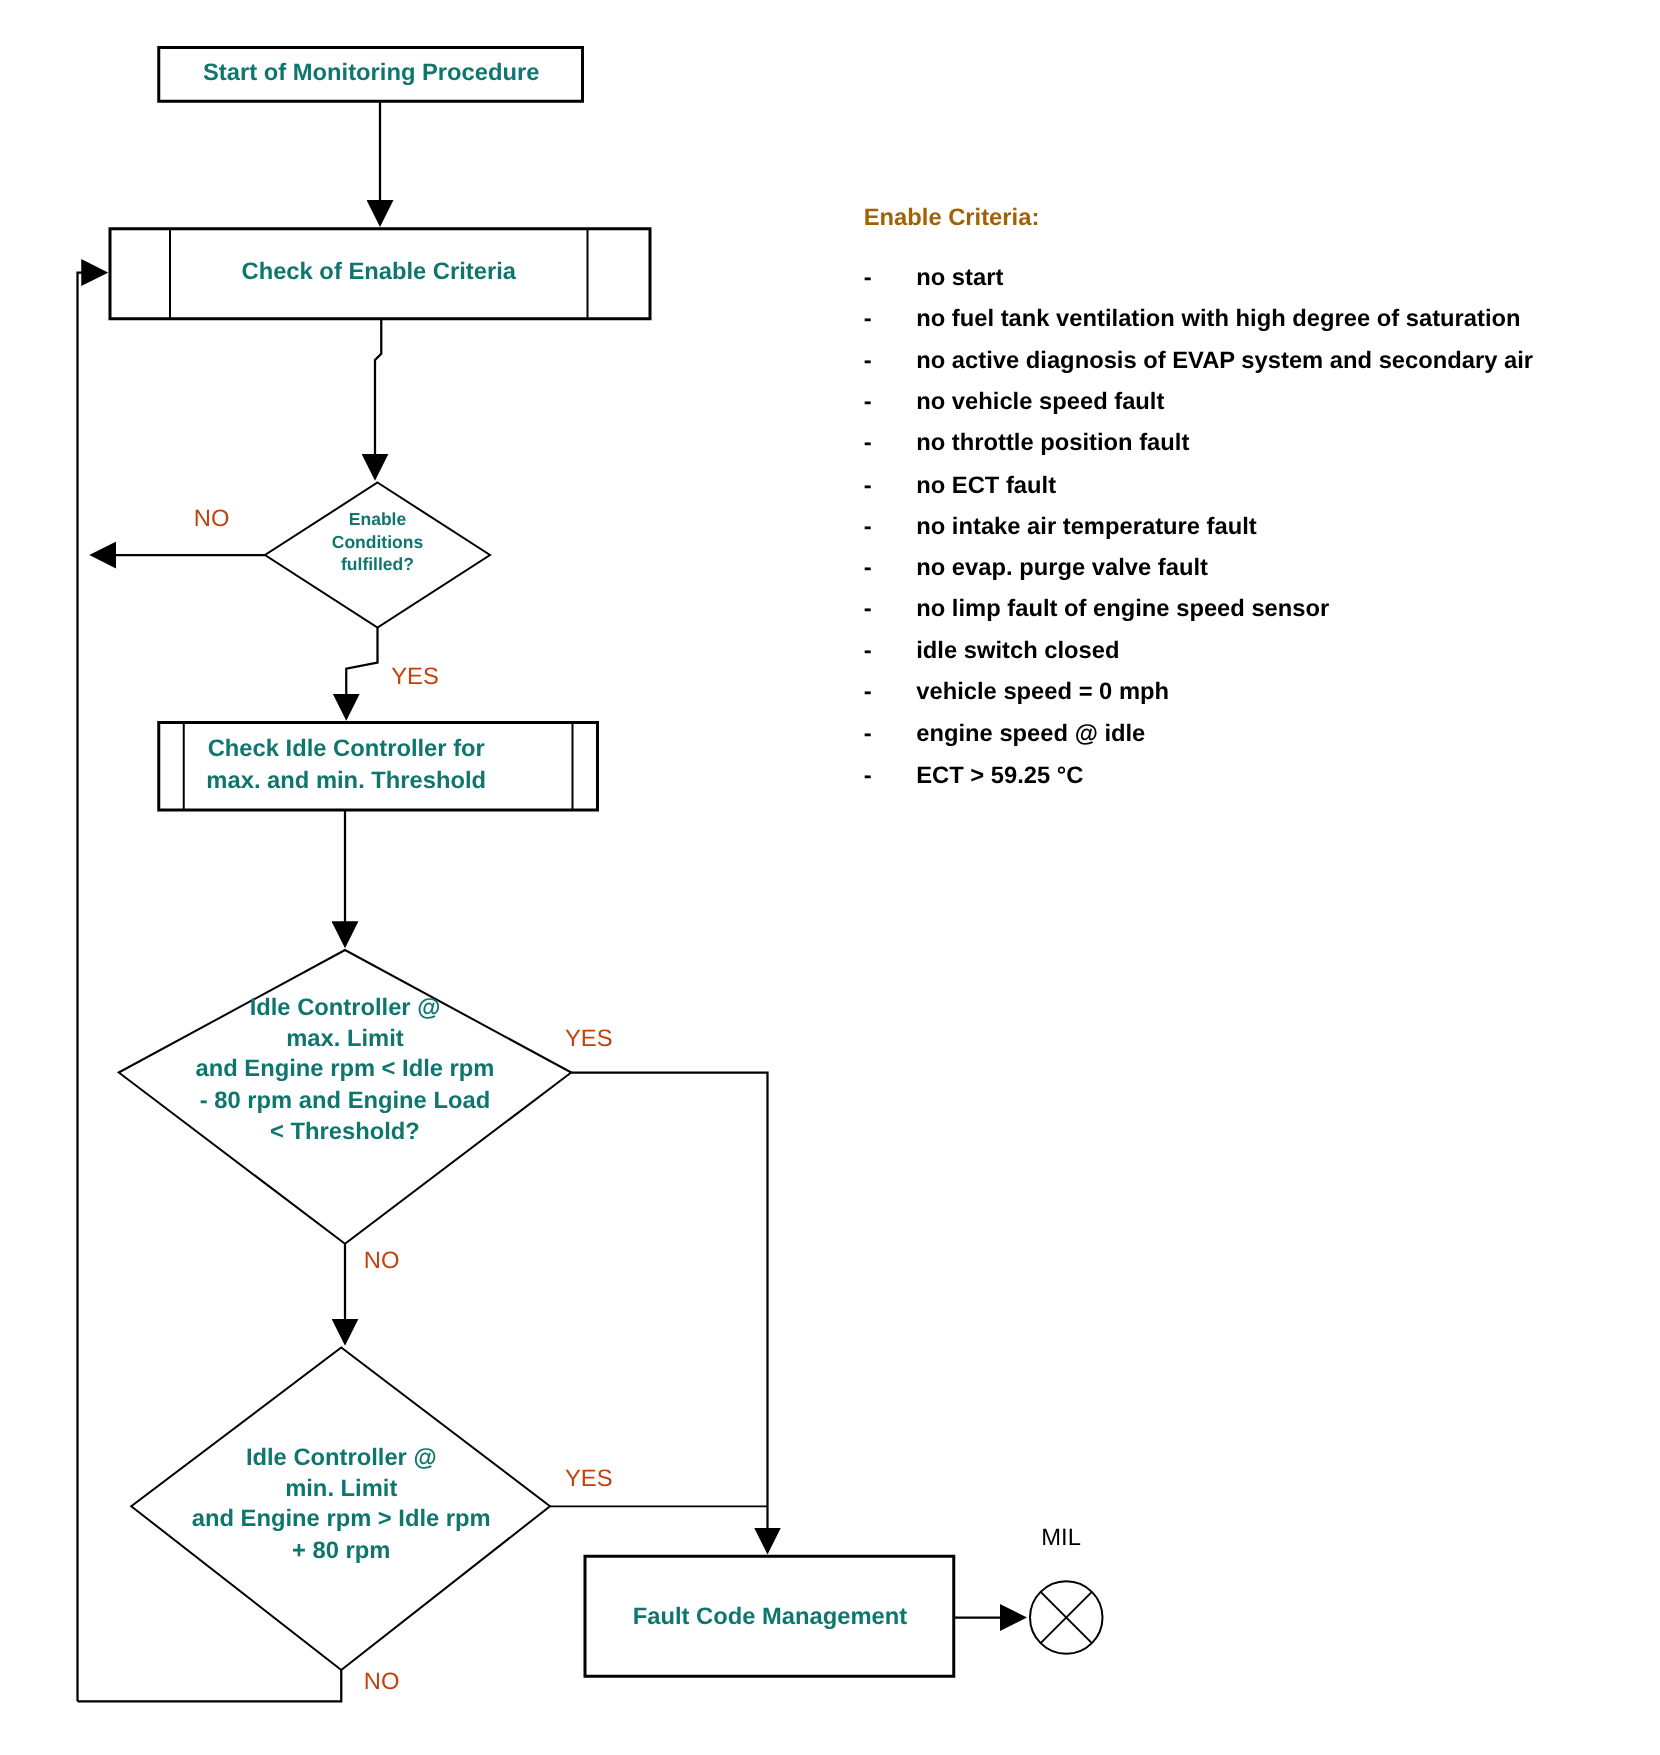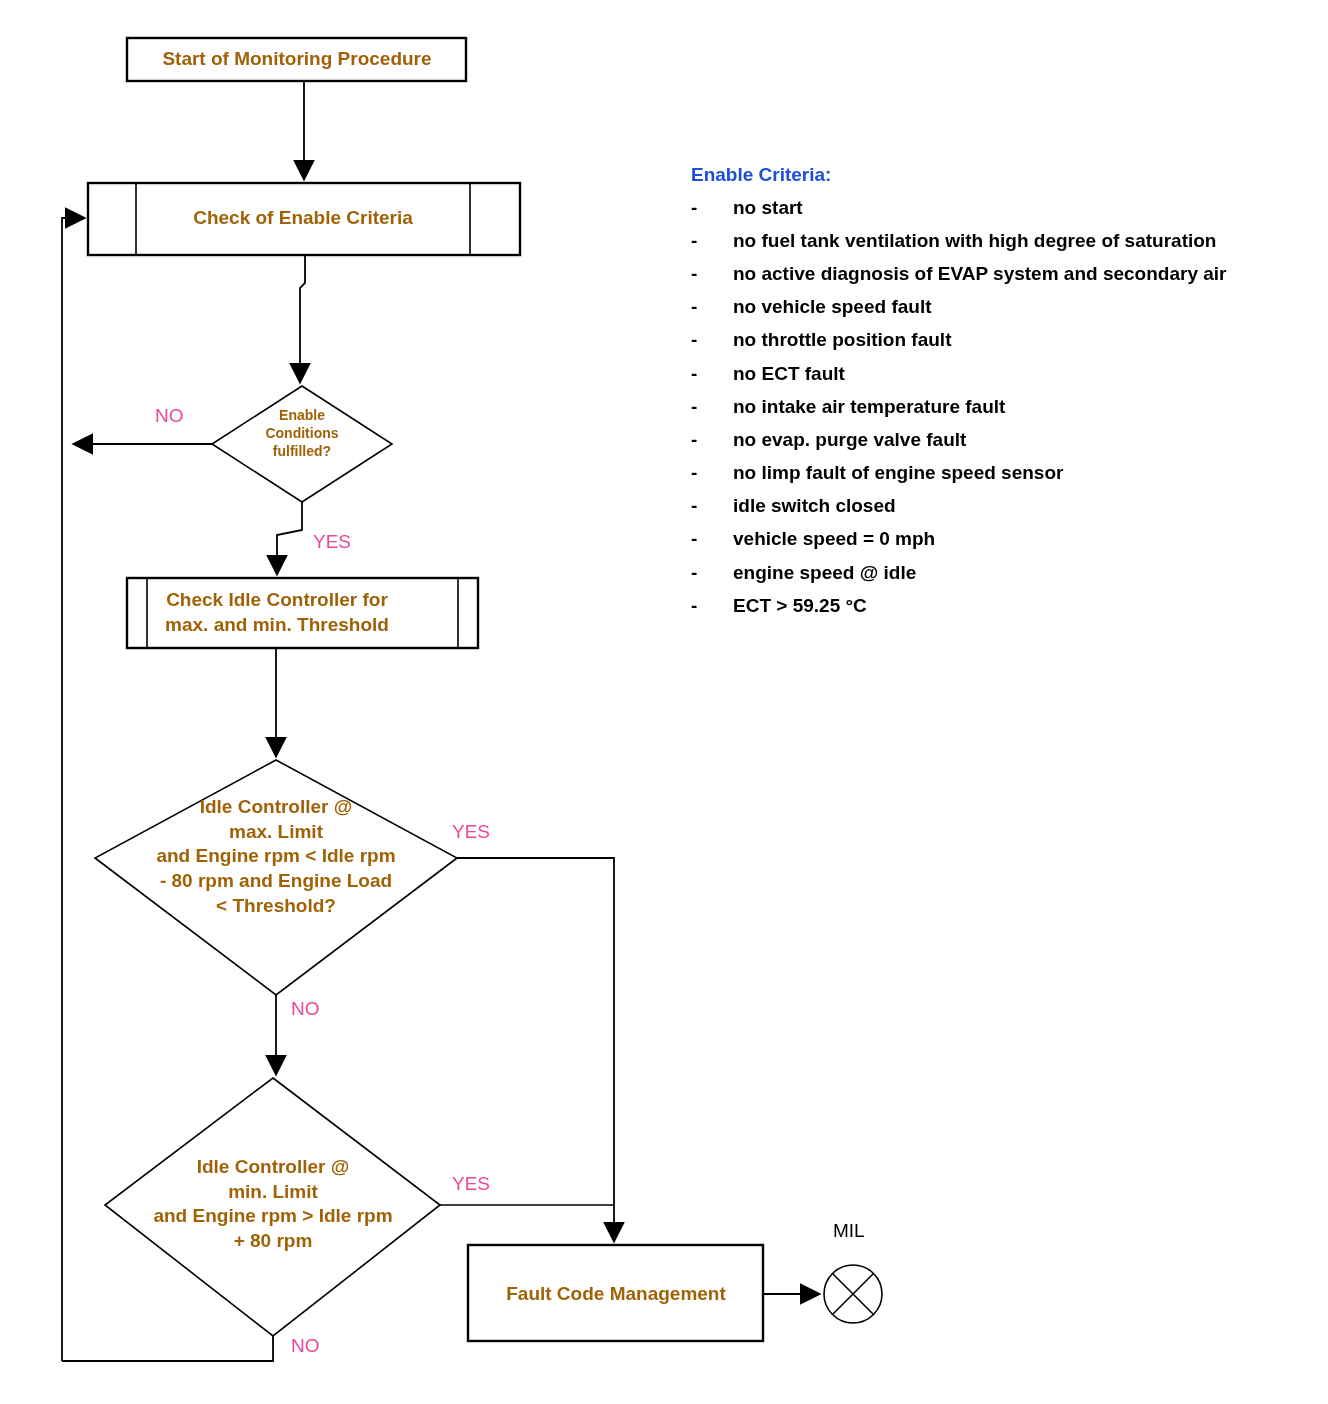--- a/index.html
+++ b/index.html
@@ -21,53 +21,53 @@
     position: absolute;
     left: 0;
     top: 0;
     width: 1328px;
     height: 1404px;
   }
   .node-text {
     position: absolute;
     font-family: "Liberation Sans", sans-serif;
     font-weight: bold;
-    color: #a16207;
+    color: #0f766e;
     text-align: center;
     line-height: 1.30;
     white-space: pre-line;
     pointer-events: none;
   }
   .edge-label {
     position: absolute;
     font-family: "Liberation Sans", sans-serif;
     font-weight: normal;
     font-size: 19px;
-    color: #ec4899;
+    color: #c2410c;
     white-space: nowrap;
   }
   .mil-label {
     position: absolute;
     font-family: "Liberation Sans", sans-serif;
     font-weight: normal;
     font-size: 19px;
     color: #000000;
   }
   #criteria-panel {
     position: absolute;
     left: 691px;
     top: 163px;
     width: 600px;
   }
   #criteria-title {
     font-family: "Liberation Sans", sans-serif;
     font-weight: bold;
     font-size: 19px;
-    color: #1d4ed8;
-    margin: 0 0 9px 0;
+    color: #a16207;
+    margin: 0 0 24px 0;
     line-height: 1.25;
   }
   #criteria-list {
     list-style: none;
     margin: 0;
     padding: 0;
   }
   #criteria-list li {
     position: relative;
     padding-left: 42px;

